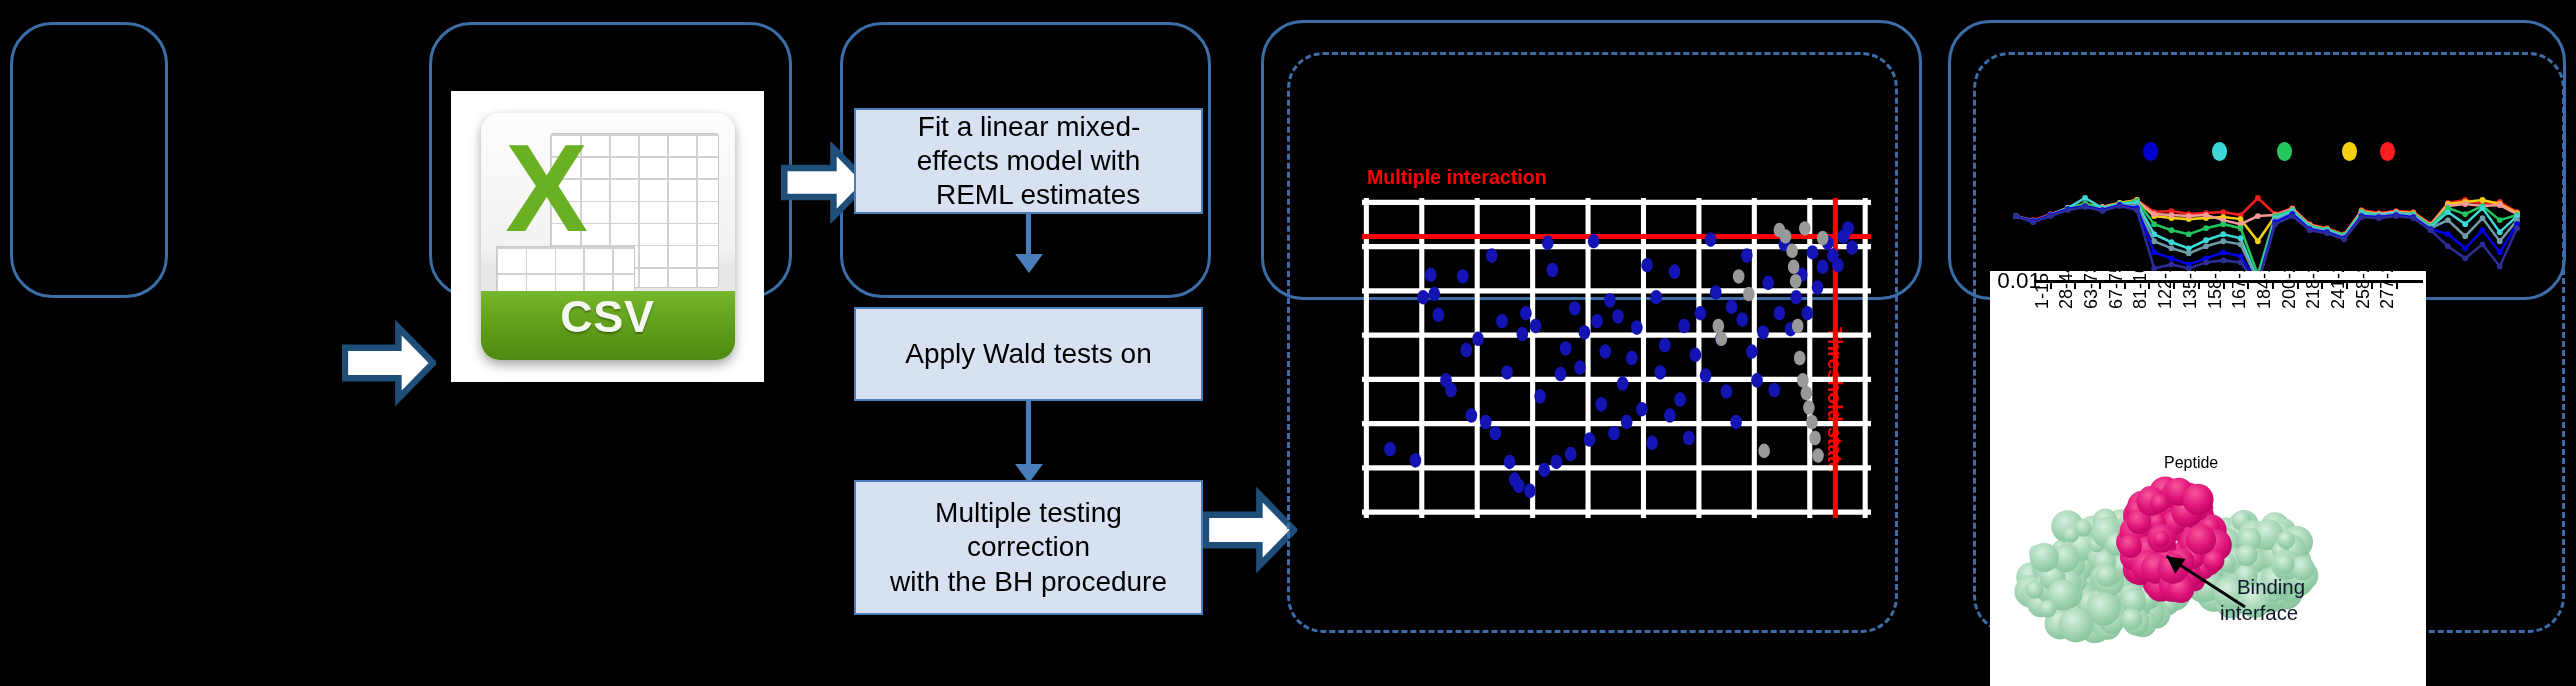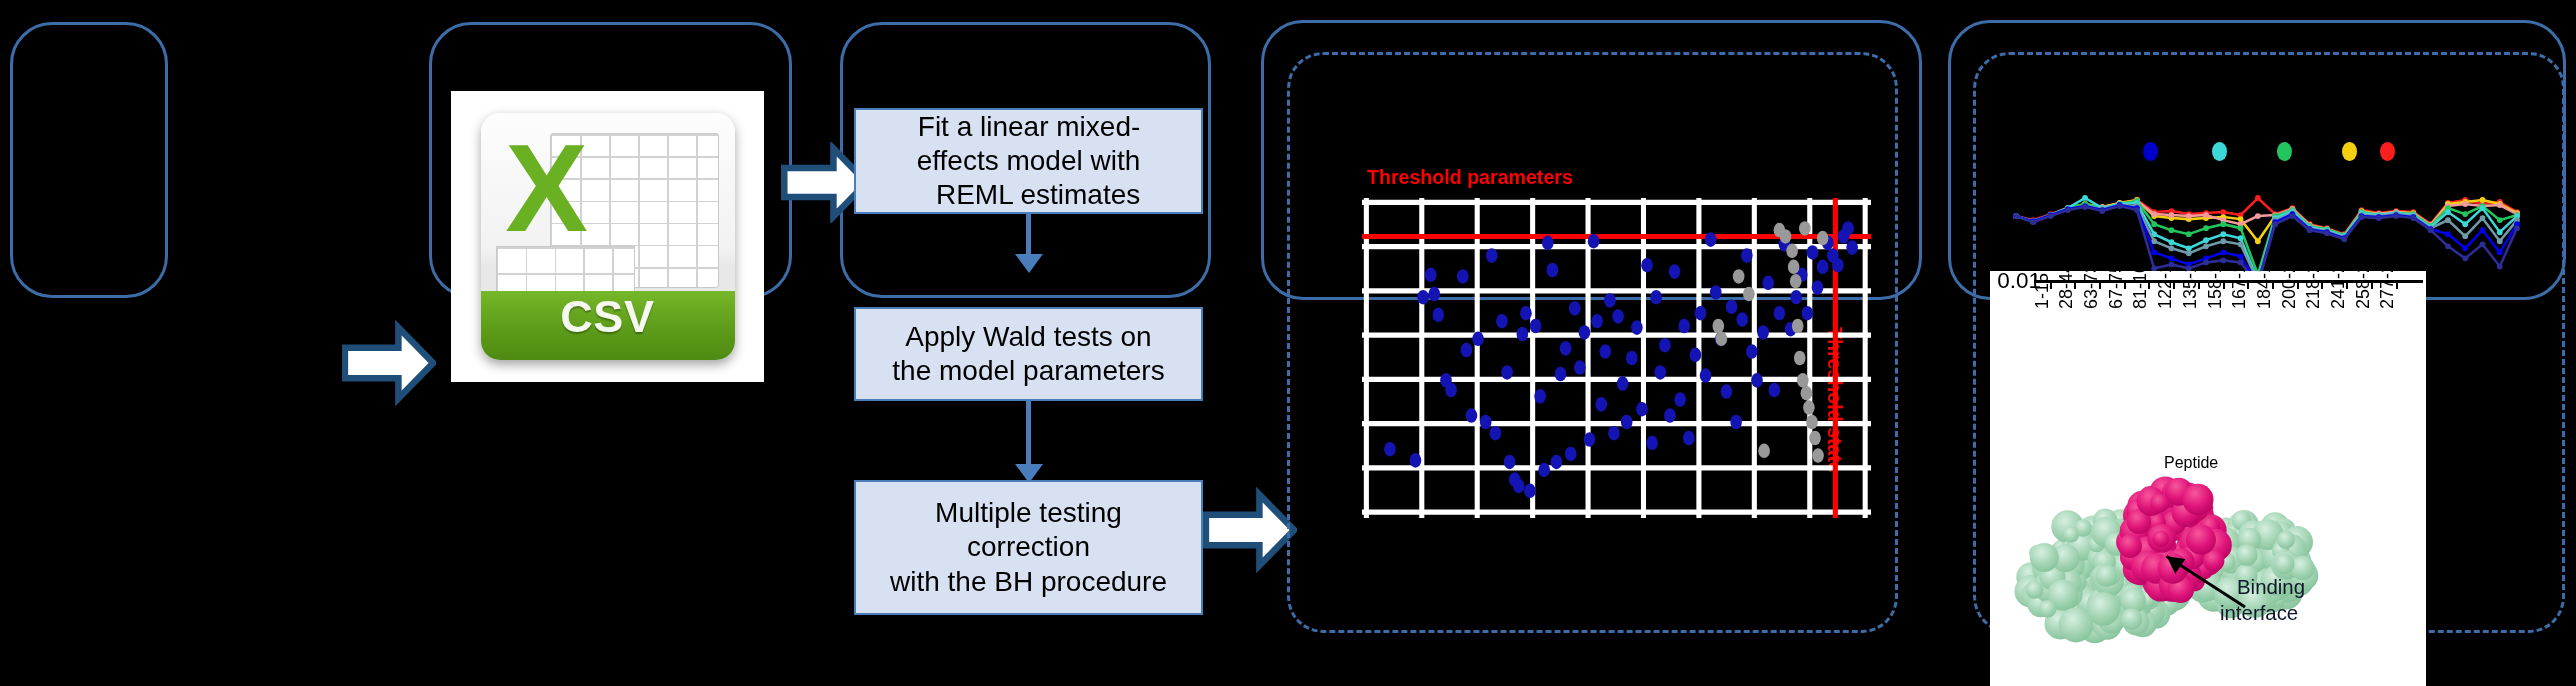--- a/index.html
+++ b/index.html
@@ -108,33 +108,33 @@
 </div>
 
 <div class="stepbox" id="step-model" style="left:854px;top:108px;width:349px;height:106px;text-align:right;">
     <div><span>Fit a linear mixed-</span><br><span>effects model with </span><br><b>REML</b><span> estimates</span></div>
   </div>
 
 <div class="vconn" style="left:1026px;top:214px;height:42px;"></div>
 <div class="vhead" style="left:1015px;top:254px;"></div>
 
 <div class="stepbox" id="step-wald" style="left:854px;top:307px;width:349px;height:94px;">
-    <div><span>Apply </span><b>Wald tests</b><span> on</span><br><span>the model parameters</span></div>
+    <div><span>Apply </span><b>Wald tests</b><span> on</span><br></div>
   </div>
 
 <div class="vconn" style="left:1026px;top:401px;height:64px;"></div>
 <div class="vhead" style="left:1015px;top:464px;"></div>
 
 <div class="stepbox" id="step-bh" style="left:854px;top:480px;width:349px;height:135px;">
     <div><span>Multiple testing</span><br><span>correction</span><br><span>with the </span><b>BH</b><span> procedure</span></div>
   </div>
 
 <div class="panel-dashed-inner" style="left:1287px;top:52px;width:611px;height:581px;"></div>
 
-<div class="sc-label-top" style="left:1367px;top:166px;">Threshold parameters</div>
+<div class="sc-label-top" style="left:1367px;top:166px;">Multiple interaction</div>
 
 <div class="sc-label-right" style="left:1846px;top:327px;">Threshold state</div>
 
 <svg id="scatter-plot" style="left:1362px;top:198px;" width="509" height="320" viewBox="0 0 700 440">
   <g id="scatter-grid">
       <line x1="6" x2="6" y1="0" y2="440" stroke="#ffffff" stroke-width="7"></line>
       <line x1="82.22222222222223" x2="82.22222222222223" y1="0" y2="440" stroke="#ffffff" stroke-width="7"></line>
       <line x1="158.44444444444446" x2="158.44444444444446" y1="0" y2="440" stroke="#ffffff" stroke-width="7"></line>
       <line x1="234.66666666666669" x2="234.66666666666669" y1="0" y2="440" stroke="#ffffff" stroke-width="7"></line>
       <line x1="310.8888888888889" x2="310.8888888888889" y1="0" y2="440" stroke="#ffffff" stroke-width="7"></line>

